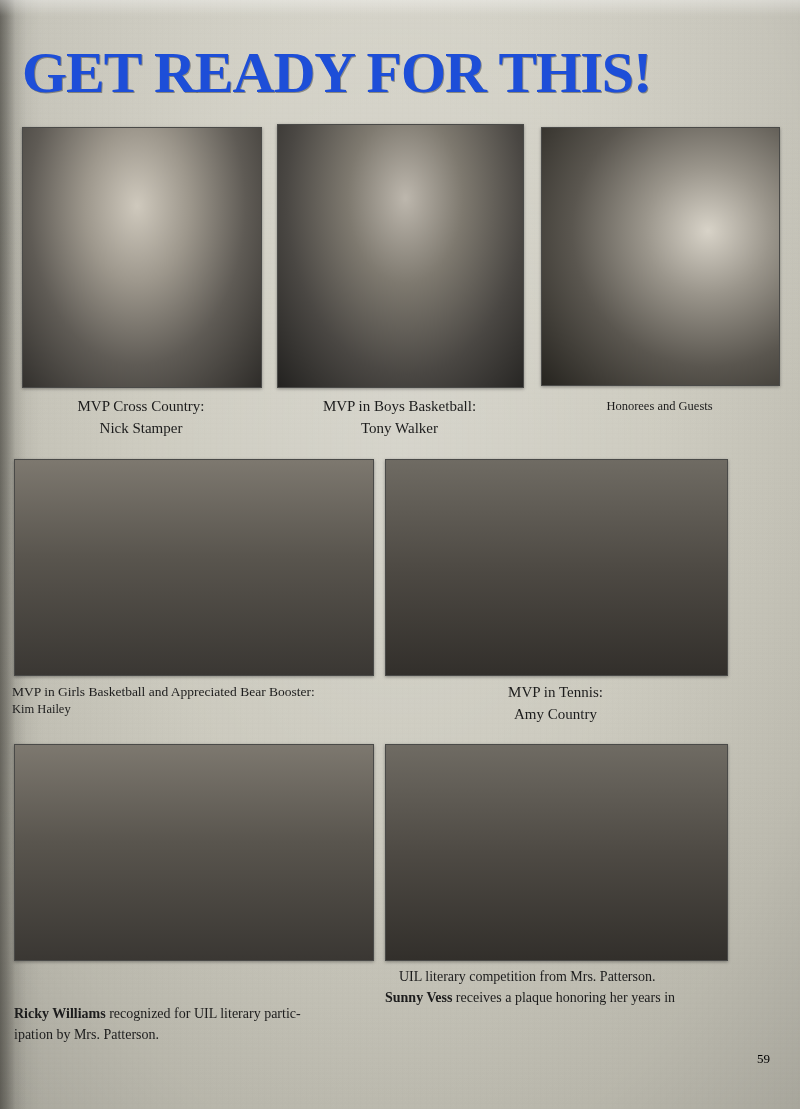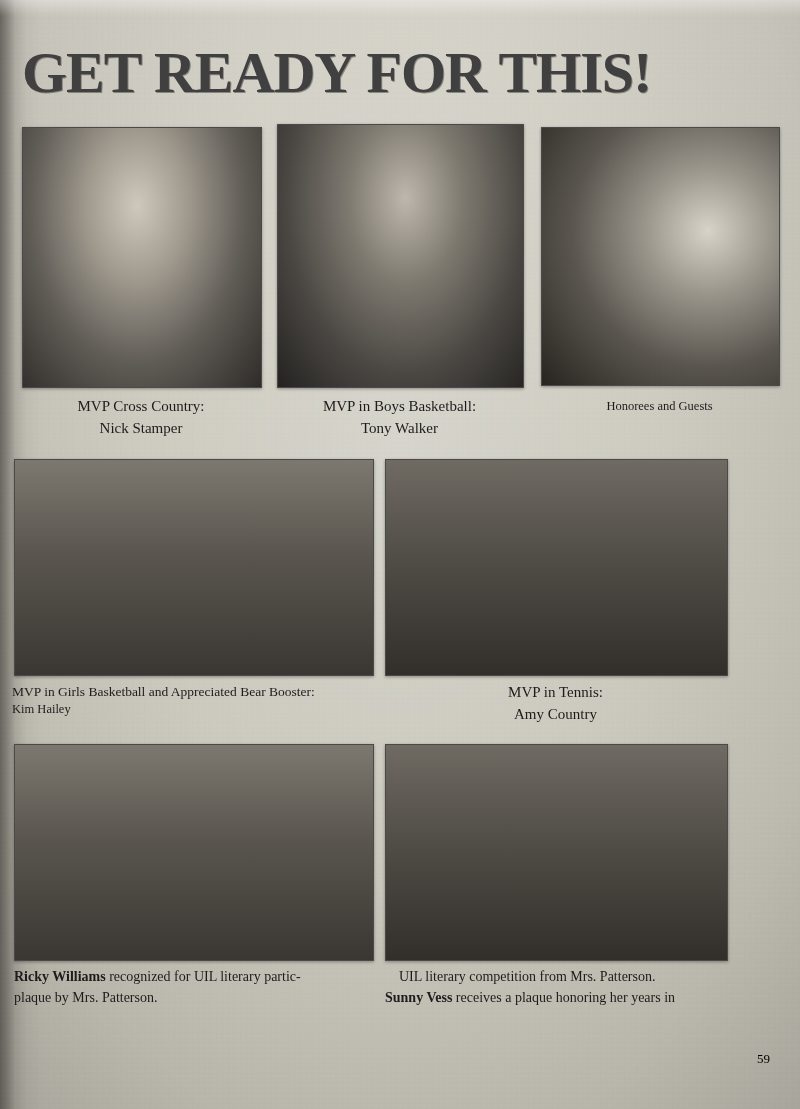--- a/index.html
+++ b/index.html
@@ -40,21 +40,21 @@
   .headline {
     position: absolute;
     left: 22px;
     top: 44px;
     width: 700px;
     font-family: "Liberation Serif", serif;
     font-weight: bold;
     font-size: 58px;
     line-height: 58px;
     letter-spacing: -1px;
-    color: #404040;
+    color: #1d4ed8;
     text-shadow: 1px 1px 0 rgba(0,0,0,0.35);
     white-space: nowrap;
   }
 
   .photo {
     position: absolute;
     border: 1px solid #4a4a48;
     box-shadow: 0 1px 3px rgba(0,0,0,0.35);
     overflow: hidden;
     background: #8d8d8a;
@@ -184,24 +184,24 @@
 
   <div class="photo" style="left:14px; top:744px; width:358px; height:215px;">
     <div class="ph-inner ph-d"></div>
   </div>
 
   <div class="photo" style="left:385px; top:744px; width:341px; height:215px;">
     <div class="ph-inner ph-e"></div>
   </div>
 
   <div class="caption cap-left" style="left:14px; top:966px; width:358px;">
-    <div class="cap-para" style="text-align:justify;">
+    <div class="cap-para" style="text-align:justify;margin-top:37px;">
       <b>Ricky Williams</b><span> recognized for UIL literary partic-</span>
     </div>
-    <div class="cap-para" style="text-align:left;">plaque by Mrs. Patterson.</div>
+    <div class="cap-para" style="text-align:left;">ipation by Mrs. Patterson.</div>
   </div>
 
   <div class="caption cap-left" style="left:385px; top:966px; width:341px;">
     <div class="cap-para" style="text-align:left; padding-left:14px;">UIL literary competition from Mrs. Patterson.</div>
     <div class="cap-para" style="text-align:justify;">
       <b>Sunny Vess</b><span> receives a plaque honoring her years in</span>
     </div>
   </div>
 
   <div class="page-number">59</div>

